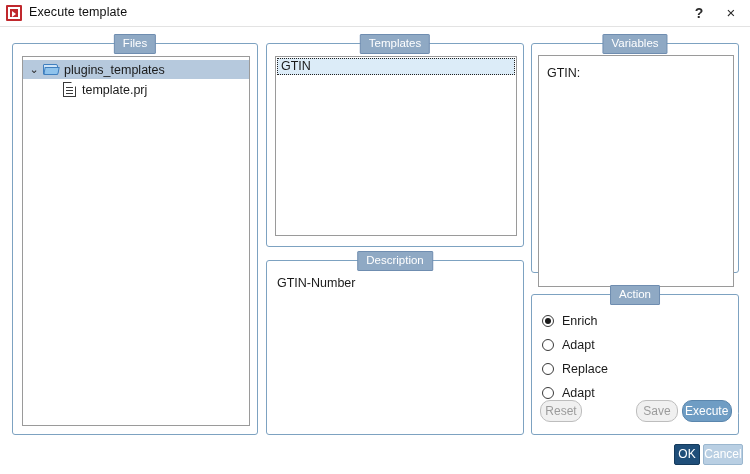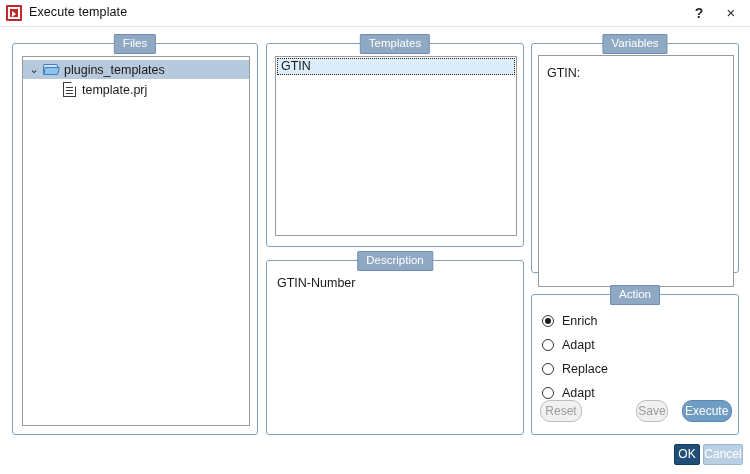--- a/index.html
+++ b/index.html
@@ -314,21 +314,21 @@
     background: #f0f0f0;
     border: 1px solid #bdbdbd;
     color: #9b9b9b;
   }
   .btn-primary {
     background: #6f9dc4;
     border: 1px solid #5a86ad;
     color: #ffffff;
   }
   #reset-btn   { left: 8px;   top: 105px; width: 42px; }
-  #save-btn    { left: 104px; top: 105px; width: 32px; }
+  #save-btn    { left: 104px; top: 105px; width: 42px; }
   #exec-batch-btn { left: 150px; top: 105px; width: 50px; padding: 0 2px; }
 
   
   #ok-btn {
     position: absolute;
     left: 674px; top: 444px;
     width: 26px; height: 21px;
     line-height: 19px;
     text-align: center;
     font-size: 12px;

